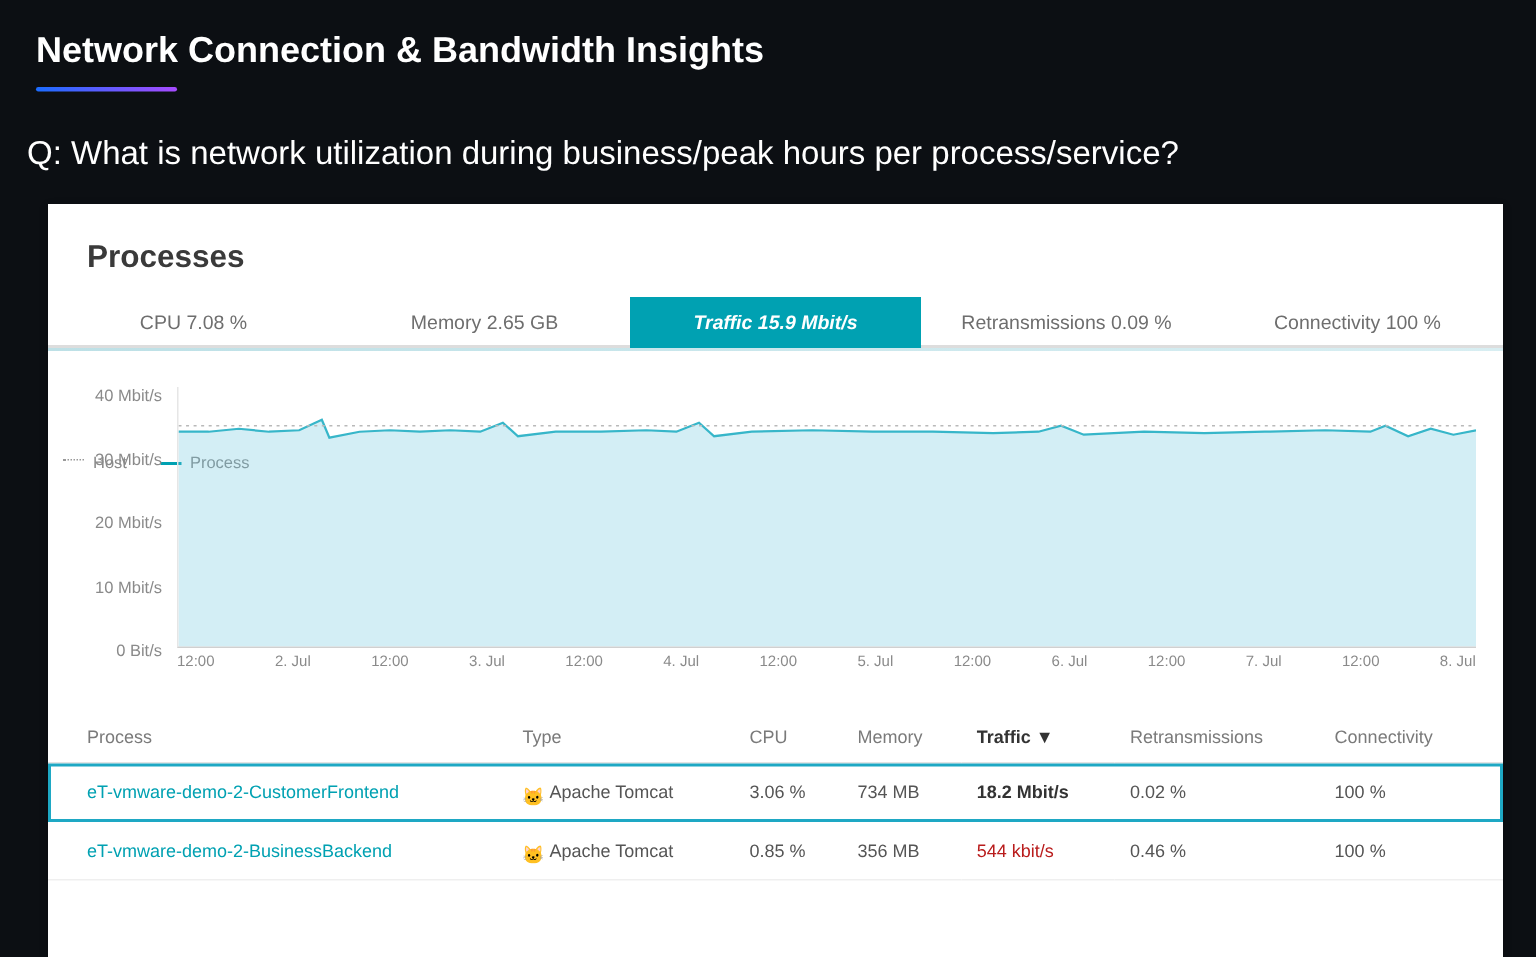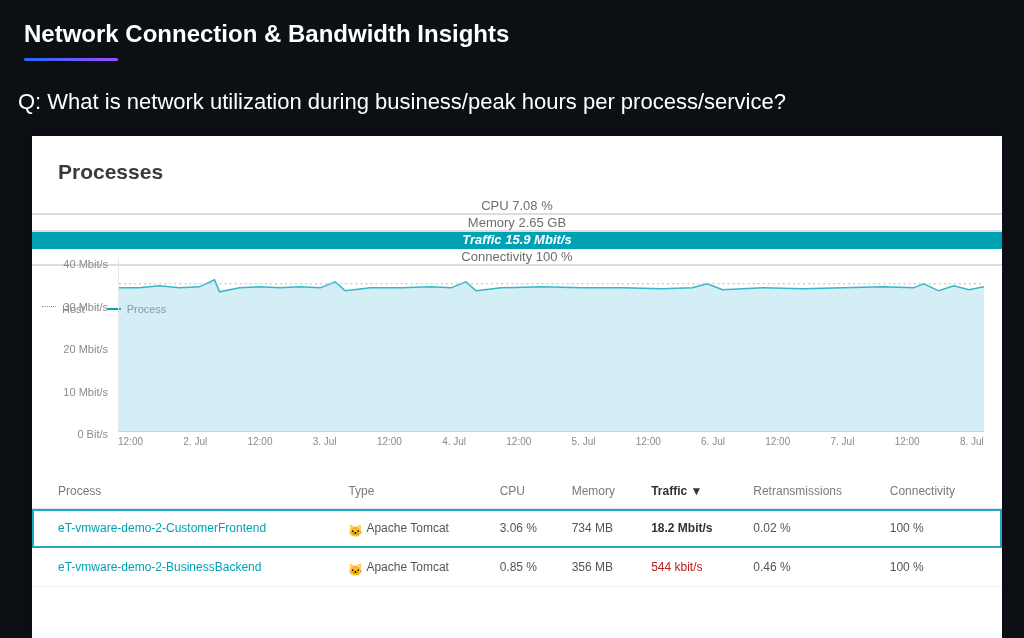--- a/index.html
+++ b/index.html
@@ -3,21 +3,21 @@
 <meta charset="utf-8">
 <style>
   * { box-sizing: border-box; margin: 0; padding: 0; }
   html, body { width: 1024px; height: 638px; font-family: -apple-system, "Segoe UI", Arial, sans-serif; background:#0c0f13; overflow:hidden; }
   .outer { width:1024px; height:638px; background:#0c0f13; position:relative; }
   .title { color:#fff; font-size:24px; font-weight:700; padding:20px 0 4px 24px; }
   .underline { width:94px; height:3px; margin:6px 0 0 24px; background:linear-gradient(90deg,#1b6cff 0%,#a74bff 100%); border-radius:2px;}
   .question { color:#fff; font-size:22px; font-weight:400; padding:28px 0 0 18px; }
   .panel { position:absolute; left:32px; top:136px; width:970px; height:502px; background:#fff; box-shadow:0 1px 6px rgba(0,0,0,.2); }
   .panel-title { font-size:21px; font-weight:600; color:#3a3a3a; padding:24px 0 14px 26px; }
-  .tabs { display:flex; width:100%; height:34px;flex-direction:column; }
+  .tabs { display:flex; width:100%; height:34px; }
   .tab { flex:1; text-align:center; font-size:13px; color:#6e6e6e; border-bottom:2px solid #ddd; display:flex; align-items:center; justify-content:center; cursor:pointer; }
   .tab.active { background:#00a1b2; color:#fff; border-bottom:2px solid #00a1b2; font-weight:600;font-style:italic; }
   .tabs-under { height:2px; background:linear-gradient(90deg,#bde0e6,#d8eef2); }
   .chart-wrap { position:relative; height:220px; padding:30px 18px 0 10px; }
   .yaxis { position:absolute; left:10px; top:30px; height:170px; width:70px; }
   .ylabel { position:absolute; right:4px; font-size:11px; color:#8a8a8a; transform:translateY(-50%); }
   .plot { position:absolute; left:86px; right:18px; top:24px; height:174px; border-left:1px solid #e6e6e6; border-bottom:1px solid #d0d0d0; }
   .xticks { position:absolute; left:86px; right:18px; top:202px; display:flex; justify-content:space-between; font-size:10px; color:#8a8a8a; }
   .legend { display:flex; gap:22px; justify-content:flex-start; font-size:11px; color:#8a8a8a; margin-top:39px; }
   .legend .li { display:flex; align-items:center; gap:6px; }
@@ -42,20 +42,21 @@
   <div class="underline"></div>
   <div class="question">Q: What is network utilization during business/peak hours per process/service?</div>
 
   <div class="panel">
     <div class="panel-title">Processes</div>
 
     <div class="tabs">
       <div class="tab">CPU 7.08 %</div>
       <div class="tab">Memory 2.65 GB</div>
       <div class="tab active">Traffic 15.9 Mbit/s</div>
+      <div class="tab">Retransmissions 0.09 %</div>
       <div class="tab">Connectivity 100 %</div>
     </div>
     <div class="tabs-under"></div>
 
     <div class="chart-wrap">
       <div class="yaxis">
         <div class="ylabel" style="top:0%">40 Mbit/s</div>
         <div class="ylabel" style="top:25%">30 Mbit/s</div>
         <div class="ylabel" style="top:50%">20 Mbit/s</div>
         <div class="ylabel" style="top:75%">10 Mbit/s</div>

